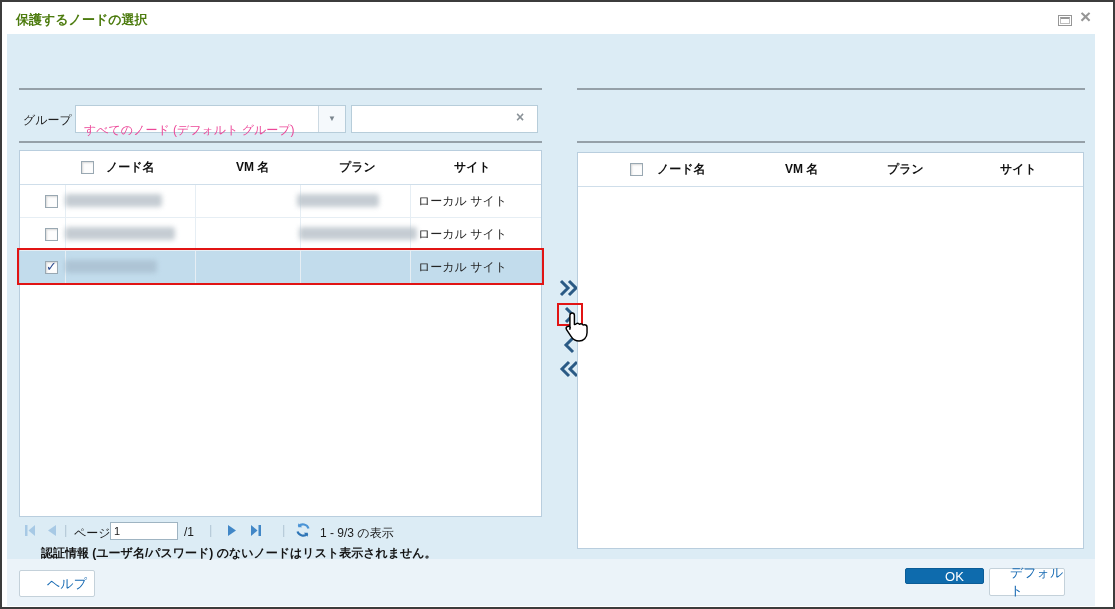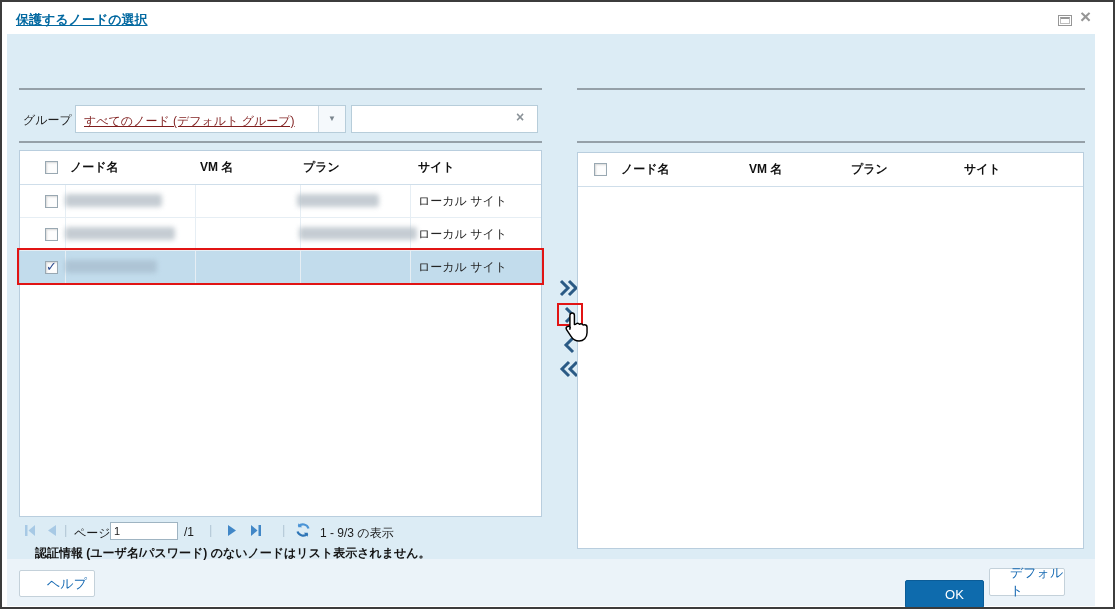--- a/index.html
+++ b/index.html
@@ -2,45 +2,45 @@
 <html><head>
 <meta charset="utf-8">
 <style>
   * { margin:0; padding:0; box-sizing:border-box; }
   html,body { width:1115px; height:609px; background:#fff; font-family:"Liberation Sans","DejaVu Sans",sans-serif; }
   #dialog { position:relative; width:1115px; height:609px; background:#ffffff; border:2px solid #3c3c3c; overflow:hidden; }
 
   .abs { position:absolute; }
 
   
-  .win-title { left:14px; top:9px; font-size:13px; font-weight:bold; color:#0369a1;text-decoration:underline; }
+  .win-title { left:14px; top:9px; font-size:13px; font-weight:bold; color:#4d7c0f; }
   .restore-btn { left:1056px; top:13px; width:14px; height:11px; border:1px solid #969696; }
   .restore-btn::after { content:""; position:absolute; left:1px; top:1px; right:1px; bottom:1px; border:1px solid #bdbdbd; border-top:2px solid #969696; }
   .close-btn { left:1078px; top:4px; font-size:19px; font-weight:bold; color:#969696; line-height:22px; }
 
   
   .content-bg { left:5px; top:32px; width:1088px; height:572px; background:#dcecf5; }
   .footer-bg { left:5px; top:557px; width:1088px; height:47px; background:#ebf3f9; }
 
   .panel-heading { font-size:17px; color:#3d3d3d; }
   .rule { height:2px; background:#95a0a8; }
 
   .small-label { font-size:12px; color:#202020; }
 
   
   .dropdown { left:73px; top:103px; width:271px; height:28px; background:#fff; border:1px solid #b7cdda; }
-  .dropdown-text { position:absolute; left:8px; top:7px; font-size:12px; color:#7f1d1d; white-space:nowrap;text-decoration:underline; }
+  .dropdown-text { position:absolute; left:8px; top:16px; font-size:12px; color:#ec4899; white-space:nowrap; }
   .dropdown-arrow-btn { position:absolute; right:0; top:0; width:27px; height:26px; background:#f5f9fc; border-left:1px solid #ccd9e2; }
   .dropdown-arrow-btn span { position:absolute; left:9px; top:8px; font-size:8px; color:#7b868e; }
   .filter-input { left:349px; top:103px; width:187px; height:28px; background:#fff; border:1px solid #b7cdda; font-size:12px; padding:0 22px 0 6px; color:#1b1b1b; outline:none; }
   .clear-x { left:514px; top:108px; font-size:14px; font-weight:bold; color:#8a9298; line-height:14px; }
 
   
   .tbl { background:#fff; border:1px solid #b9cede; }
-  .thead { display:flex; height:34px; border-bottom:1px solid #cfdeea; align-items:center; font-size:12px; font-weight:bold; color:#101010; }
+  .thead { display:flex; height:34px; border-bottom:1px solid #cfdeea; align-items:center; font-size:12px; font-weight:bold; color:#101010;padding-left:36px; }
   .trow { display:flex; height:33px; border-bottom:1px solid #e6eef4; align-items:center; font-size:12px; color:#242424; position:relative; }
   .cell { height:100%; display:flex; align-items:center; }
   .cell.bdr { border-right:1px solid #e6eef4; }
   .lt-c0{width:46px;} .lt-c1{width:130px;padding-left:4px;} .lt-c2{width:105px;padding-left:4px;} .lt-c3{width:110px;padding-left:2px;} .lt-c4{flex:1;padding-left:7px;}
   .rt-c0{width:35px;} .rt-c1{width:128px;padding-left:8px;} .rt-c2{width:102px;padding-left:8px;} .rt-c3{width:113px;padding-left:8px;} .rt-c4{flex:1;padding-left:8px;}
   .row-selected { background:#c2dcec; }
 
   .cb { position:relative; width:13px; height:13px; background:#fdfdfd; border:1px solid #99a8b2; box-shadow:inset 1px 1px 2px rgba(0,0,0,.15); margin-left:25px; }
   .cb-r { margin-left:16px; }
   .cb.checked::after { content:"✓"; position:absolute; left:0px; top:-3px; font-size:13px; font-weight:bold; color:#2b4a8f; }
@@ -196,19 +196,19 @@
   </svg>
   <div class="abs pag-sep" style="left:280px; top:520px;">|</div>
   <svg class="abs" style="left:293px; top:520px; width:16px; height:16px;" viewBox="0 0 16 16">
     <path d="M13.5 6.5 A 6 6 0 0 0 3.5 4.2" fill="none" stroke="#4b94d6" stroke-width="2.2"></path>
     <path d="M3.2 1.2 L3.2 5.2 L7.2 5.2 Z" fill="#4b94d6"></path>
     <path d="M2.5 9.5 A 6 6 0 0 0 12.5 11.8" fill="none" stroke="#2e75b6" stroke-width="2.2"></path>
     <path d="M12.8 14.8 L12.8 10.8 L8.8 10.8 Z" fill="#2e75b6"></path>
   </svg>
   <div class="abs pag-text" style="left:318px; top:523px;">1 - 9/3 の表示</div>
 
-  <div class="abs note-text" style="left:19px; top:543px;padding-left:14px;">認証情報 (ユーザ名/パスワード) のないノードはリスト表示されません。</div>
+  <div class="abs note-text" style="left:25px; top:543px;padding-left:14px;">認証情報 (ユーザ名/パスワード) のないノードはリスト表示されません。</div>
 
   <div class="abs btn btn-light" style="left:17px; top:568px; width:76px; height:27px;">ヘルプ</div>
-  <div class="abs btn btn-primary" style="left:903px; top:566px; width:79px; height:28px;margin-top:12px;">OK</div>
+  <div class="abs btn btn-primary" style="left:903px; top:566px; width:79px; height:16px;">OK</div>
   <div class="abs btn btn-light" style="left:987px; top:566px; width:76px; height:28px;">デフォルト</div>
 
 </div>
 
 </body></html>

